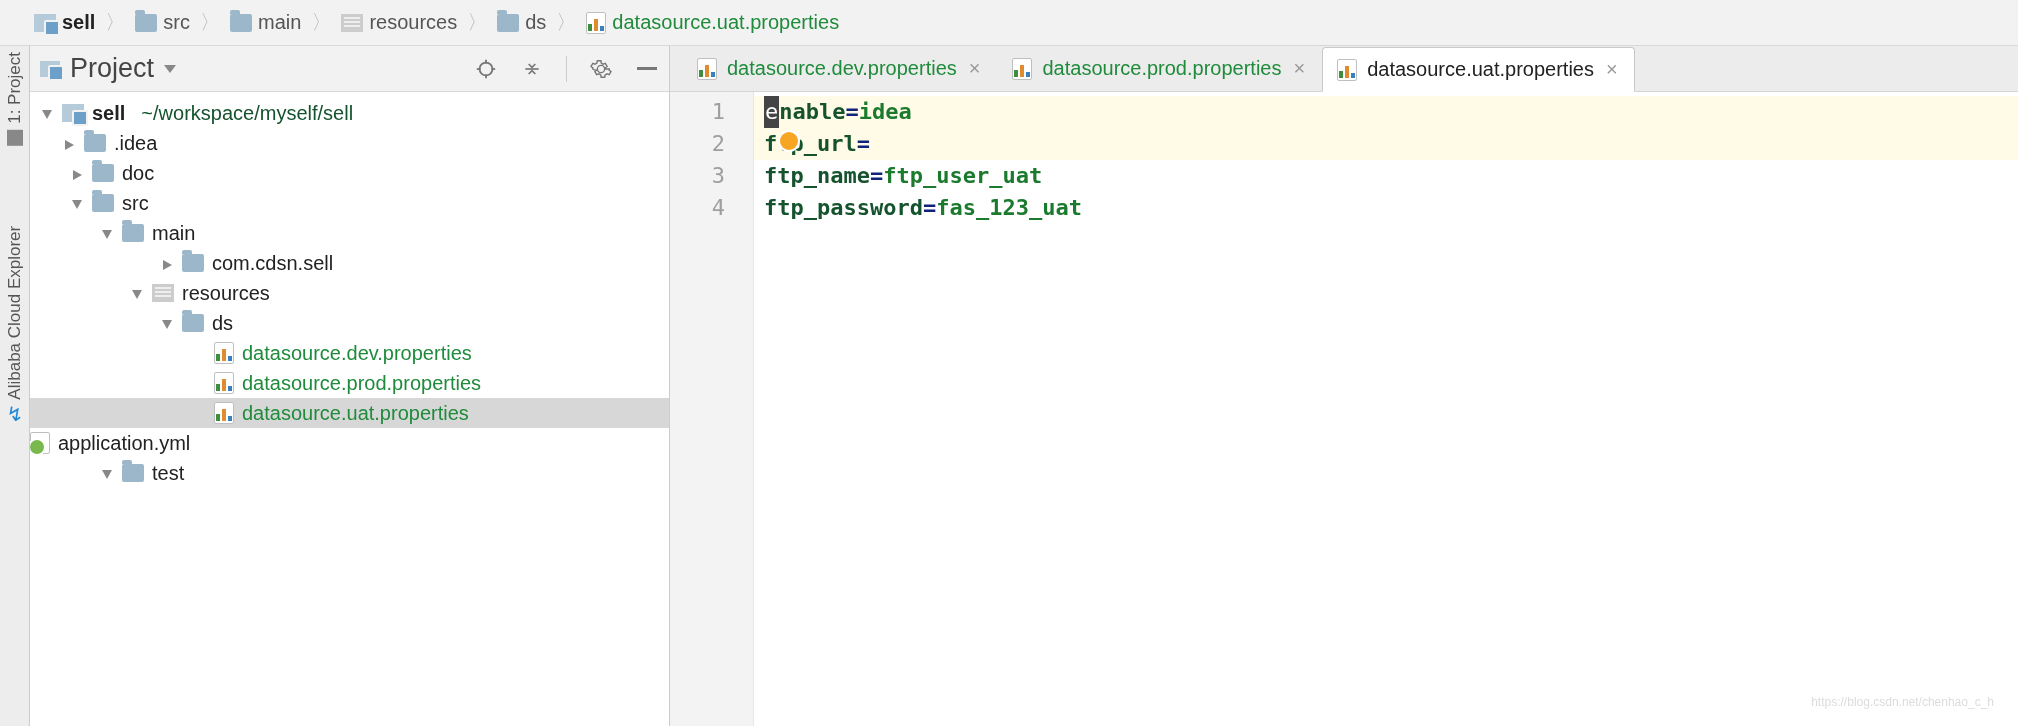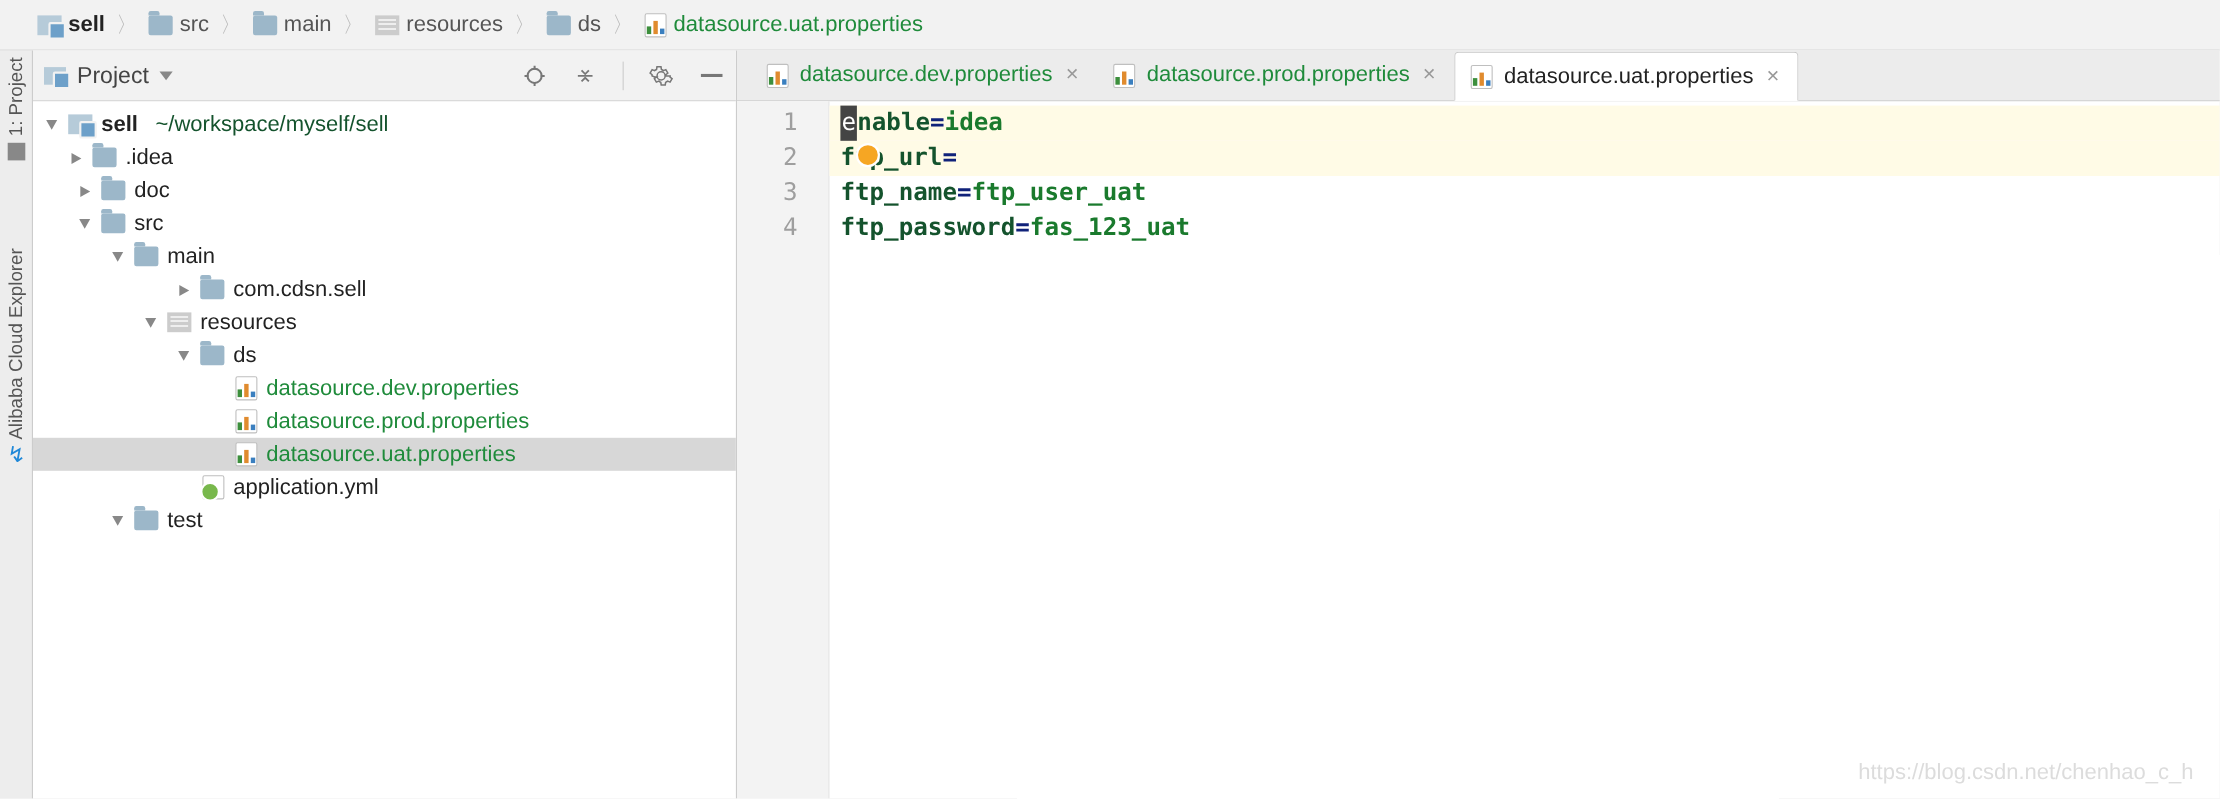--- a/index.html
+++ b/index.html
@@ -45,21 +45,21 @@
   
   .left-strip { width:30px; background:#ededed; border-right:1px solid #ccc; display:flex; flex-direction:column; align-items:center; padding-top:6px; gap:30px;}
   .strip-tab { writing-mode:vertical-rl; transform:rotate(180deg); font-size:17px; color:#555; display:flex; align-items:center; gap:6px; cursor:pointer;}
   .strip-sq { width:16px;height:16px;background:#888;display:block;transform:rotate(90deg);}
   .strip-link { color:#1f88d8; font-size:20px; transform:rotate(90deg);}
 
   
   .project-pane { width:640px; background:#fff; border-right:1px solid #ccc; display:flex; flex-direction:column; }
   .pp-header { height:46px; background:#f2f2f2; border-bottom:1px solid #d8d8d8; display:flex; align-items:center; padding:0 10px; gap:10px;}
   .pp-title-wrap { display:flex; align-items:center; gap:10px; flex:1; cursor:pointer;}
-  .pp-title { font-size:21px; color:#444; }
+  .pp-title { font-size:27px; color:#444; }
   .arrow-down { width:0;height:0;border-left:6px solid transparent;border-right:6px solid transparent;border-top:8px solid #888;}
   .hdr-icons { display:flex; gap:22px; align-items:center; color:#777;}
   .hdr-btn { width:24px; height:24px; display:flex; align-items:center; justify-content:center; cursor:pointer; }
   .hdr-sep { width:1px; height:26px; background:#ccc;}
 
   .tree { flex:1; overflow:auto; padding:6px 0 20px 0;}
   .tree-row { height:30px; display:flex; align-items:center; gap:8px; padding-right:10px; cursor:pointer; white-space:nowrap;}
   .tree-row.selected { background:#d7d7d7;}
   .tree-row .tw { width:14px; text-align:center; color:#888;}
   .tri-open { display:inline-block;width:0;height:0;border-left:5px solid transparent;border-right:5px solid transparent;border-top:9px solid #888; transform:translateY(-1px);}
@@ -81,21 +81,21 @@
   .gutter { width:84px; background:#f3f3f3; border-right:1px solid #e6e6e6; color:#9e9e9e; text-align:right; padding:4px 28px 0 0;}
   .gutter div{height:32px;}
   .code { flex:1; padding:4px 0 0 0; position:relative;}
   .code .ln { height:32px; padding-left:10px; display:flex; align-items:center;}
   .ln.hl { background:#fffbe6;}
   .k { color:#14532d; font-weight:700;}
   .v { color:#1a7a2d; font-weight:700;}
   .eq { color:#10227a; font-weight:700;}
   .caret-box { display:inline-block; background:#444; color:#fff; padding:0 1px; margin-right:0;}
   .bulb { position:absolute; width:18px; height:18px; background:#f6a623; border-radius:50%; left:26px; top:40px; box-shadow:0 0 0 2px #fff;}
-  .watermark { position:absolute; right:24px; bottom:8px; color:#dcdcdc; font-family:Arial; font-size:20px;}
+  .watermark { position:absolute; right:24px; bottom:8px; color:#dcdcdc; font-family:Arial; font-size:12px;}
 </style>
 </head>
 <body>
 
 <div class="breadcrumb">
   <span class="crumb">
     <span class="ico proj"></span>
     <span class="crumb-label bold">sell</span>
   </span>
   <span class="sep">〉</span>
@@ -239,21 +239,21 @@
         <span class="tree-label green">datasource.prod.properties</span>
       </div>
       <div class="tree-row selected" style="padding-left:184px">
         <span class="ico props">
             <span></span>
             <span></span>
             <span></span>
           </span>
         <span class="tree-label green">datasource.uat.properties</span>
       </div>
-      <div class="tree-row" style="padding-left:154px">
+      <div class="tree-row" style="">
         <span class="ico yml"></span>
         <span class="tree-label">application.yml</span>
       </div>
       <div class="tree-row" style="padding-left:70px">
         <span class="tw"><span class="tri-open"></span></span>
         <span class="ico folder"></span>
         <span class="tree-label">test</span>
       </div>
     </div>
   </div>

